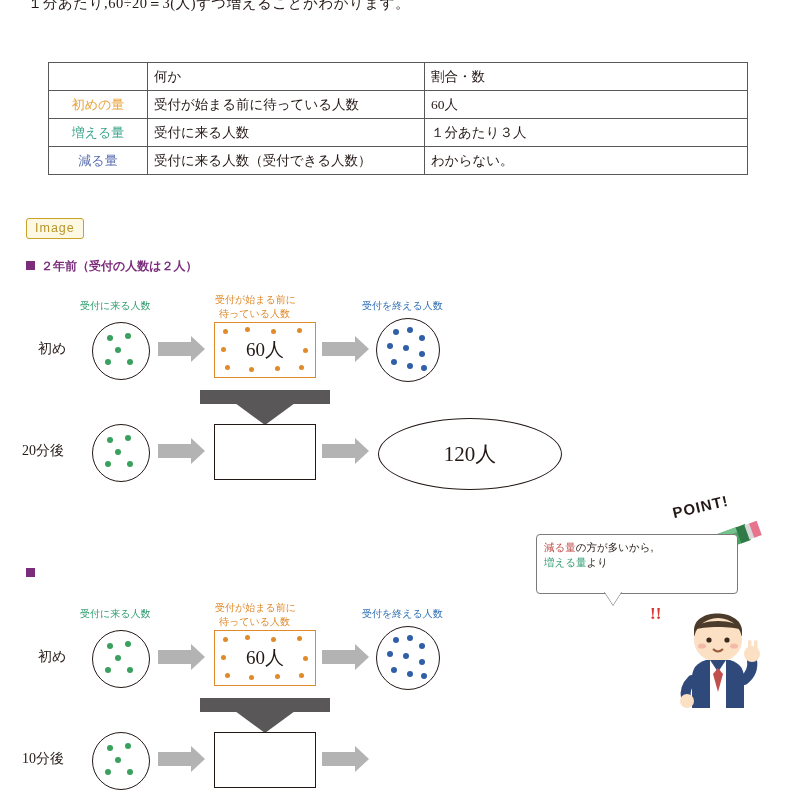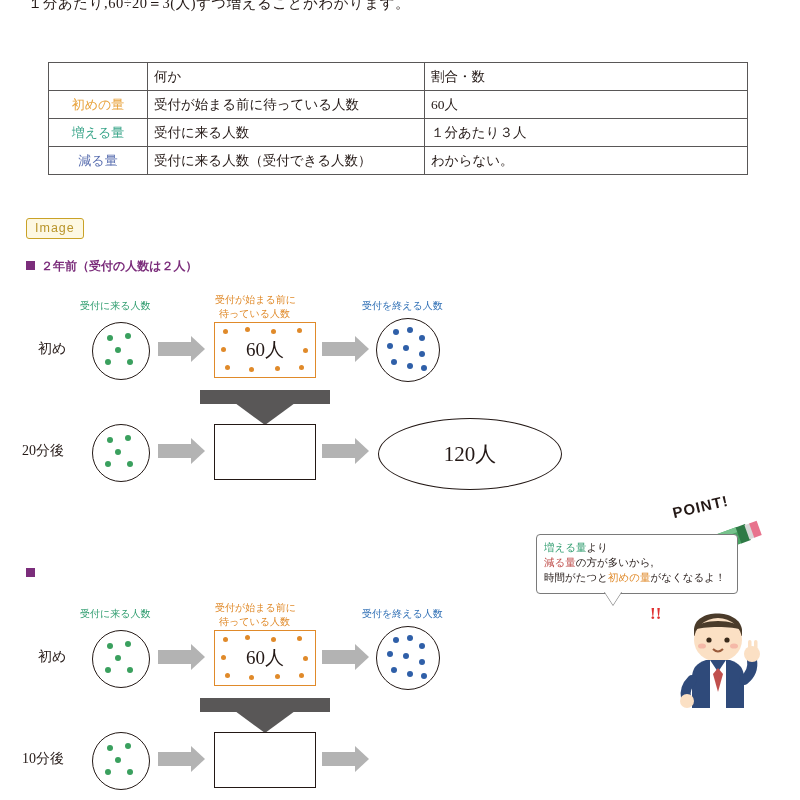--- a/index.html
+++ b/index.html
@@ -329,27 +329,24 @@
       <rect x="62" y="25" width="10" height="17" fill="#2f7a46"></rect>
       <rect x="71" y="26" width="6" height="15" fill="#d8d8d8"></rect>
       <rect x="76" y="26" width="8" height="15" fill="#e8738d"></rect>
     </g>
   </svg>
 
   <div class="balloon"></div>
   <div class="balloon-tail"></div>
   <div class="balloon-text">
     <div>
+      <span class="r">減る量</span><span>の方が多いから,</span>
+    </div>
+    <div>
       <span class="g">増える量</span><span>より</span>
-    </div>
-    <div>
-      <span class="r">減る量</span><span>の方が多いから,</span>
-    </div>
-    <div>
-      <span>時間がたつと</span><span class="o">初めの量</span><span>がなくなるよ！</span>
     </div>
   </div>
 
   <div class="spark">!!</div>
 
   <svg class="boy" viewBox="0 0 106 112">
 
     <path d="M28 34 C28 12, 74 12, 76 34 L76 40 L28 40 Z" fill="#4a3b2a"></path>
 
     <ellipse cx="52" cy="44" rx="24" ry="22" fill="#fbe0c4"></ellipse>

